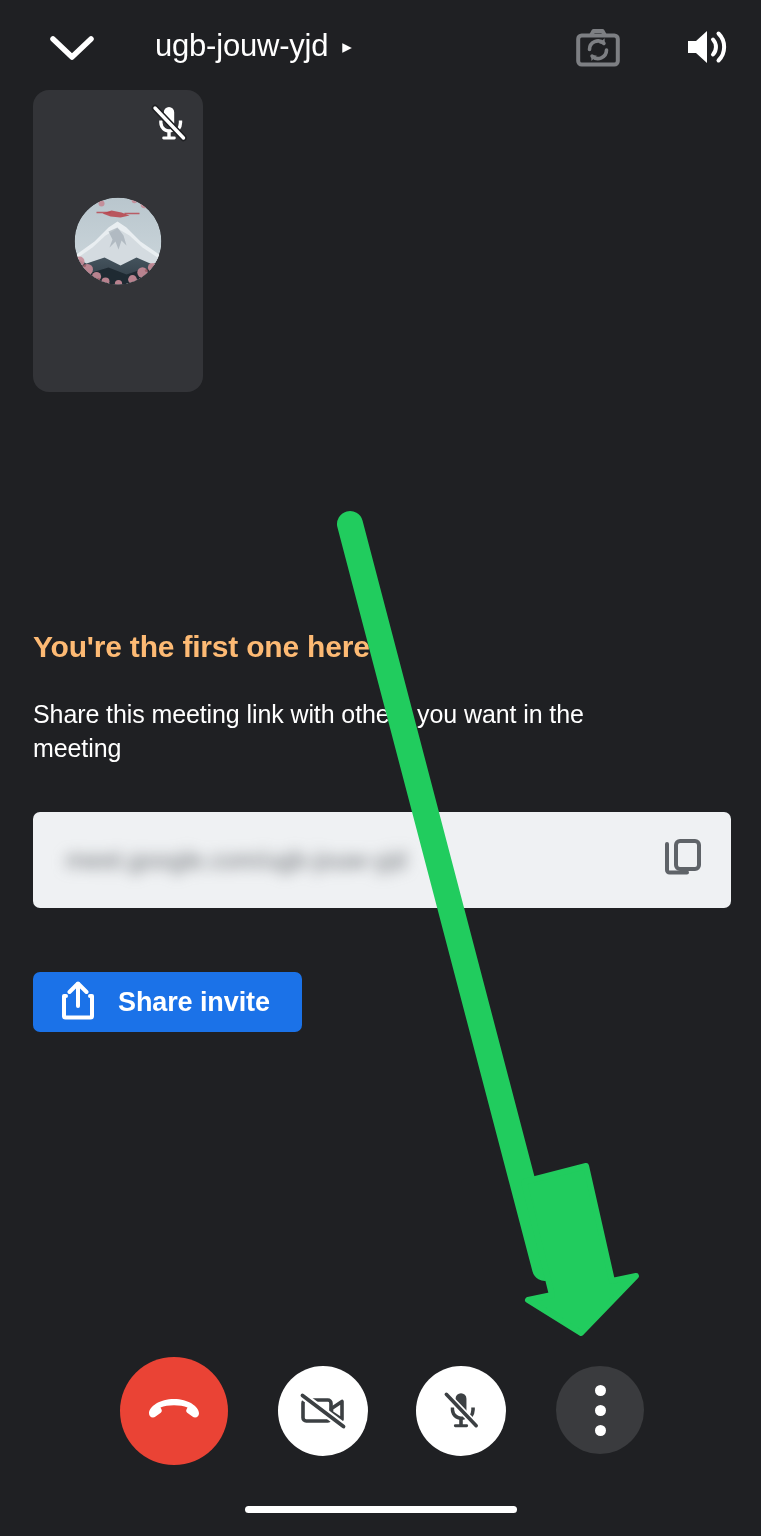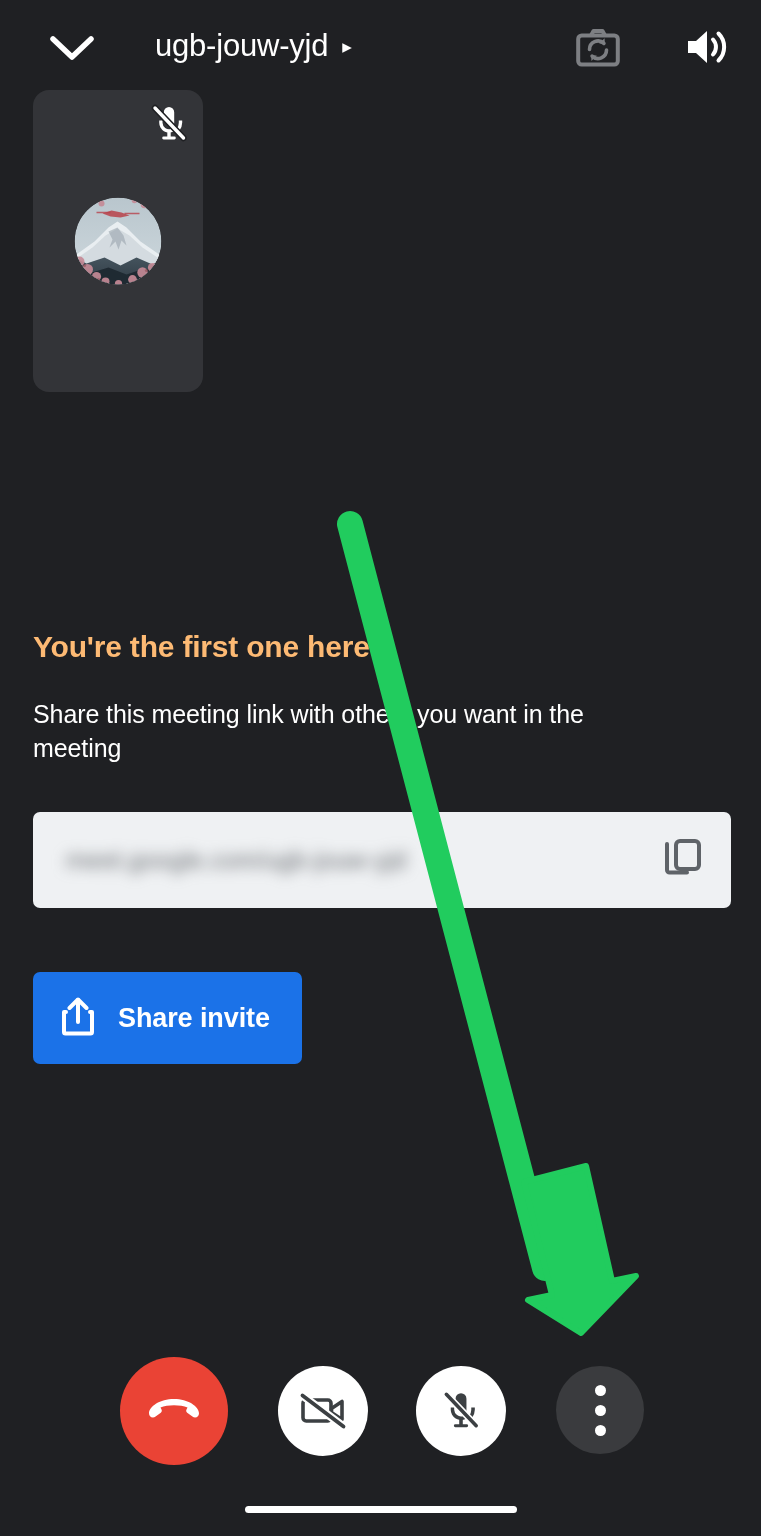--- a/index.html
+++ b/index.html
@@ -82,21 +82,21 @@
   }
   .copy-btn {
     position:absolute; right:22px; top:50%; transform:translateY(-50%);
     width:52px; height:52px;
     display:flex; align-items:center; justify-content:center;
   }
 
   
   .share-btn {
     position:absolute; left:33px; top:972px;
-    height:92px; padding:0 32px 0 27px;
+    height:60px; padding:0 32px 0 27px;
     background:#1b72e8; border:none; border-radius:7px;
     display:flex; align-items:center; gap:22px;
     cursor:pointer;
     justify-content:space-between;
   }
   .share-label {
     font-size:27px; font-weight:700; color:#ffffff;
     letter-spacing:-0.1px; white-space:nowrap;
   }
 

